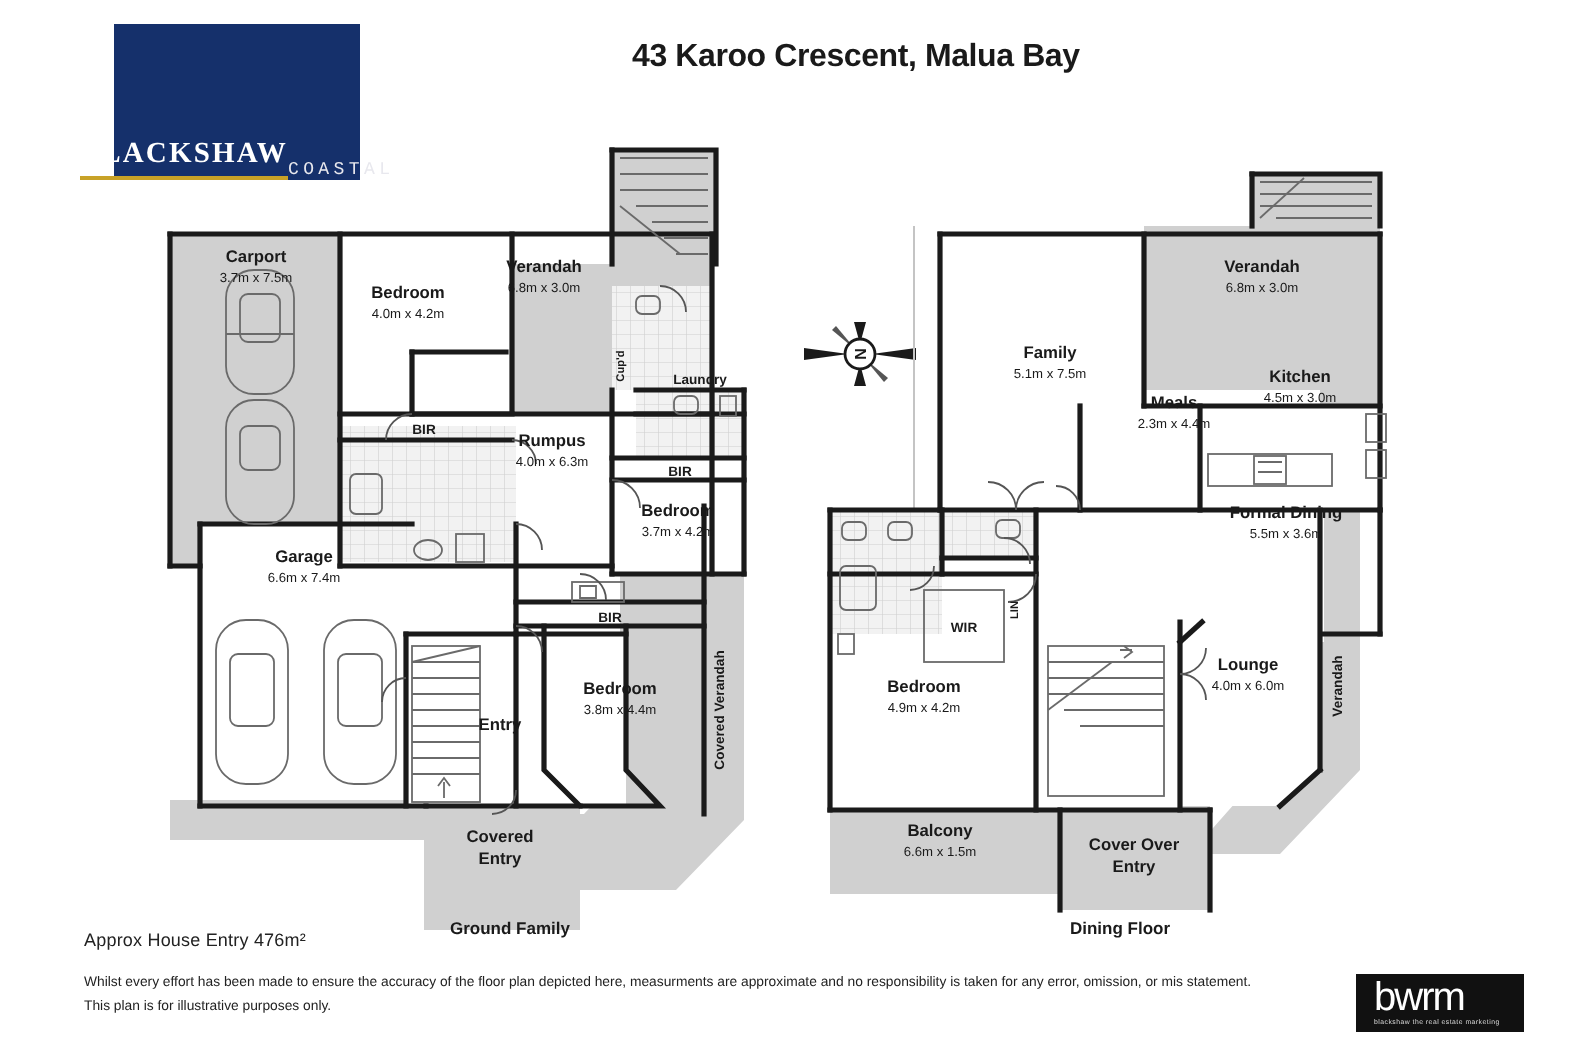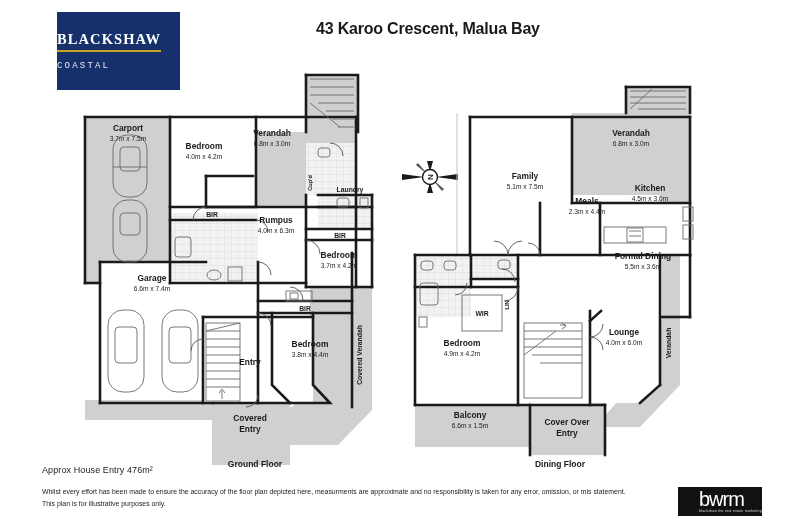--- a/index.html
+++ b/index.html
@@ -13,22 +13,22 @@
     width: 790px; height: 527px;
     background: #ffffff;
     overflow: hidden;
   }
 
   
   #logo-box {
     position: absolute; left: 57px; top: 12px;
     width: 123px; height: 78px;
     background: #15306b;
-    display: flex; flex-direction: column;
-    align-items: flex-start; justify-content: center;
+    display: flex; flex-direction: row;
+    align-items: flex-end; justify-content: center;
   }
   #logo-word {
     font-family: "Liberation Serif", serif;
     color: #ffffff;
     font-weight: bold;
     font-size: 14.5px;
     letter-spacing: 1.1px;
     padding-bottom: 2px;
     border-bottom: 2px solid #c8a227;
   }
@@ -85,21 +85,21 @@
     width: 630px;
     font-size: 6.9px; color: #222; line-height: 1.75;
   }
   #bwrm {
     position: absolute; left: 678px; top: 487px;
     width: 84px; height: 29px;
     background: #111;
     color: #fff;
     display:flex; flex-direction: column;
     align-items:flex-start; justify-content:center;
-    padding-left: 21px;
+    padding-left: 9px;
   }
   #bwrm-word {
     font-family: "Liberation Sans", sans-serif;
     font-size: 20px; line-height: 17px;
     letter-spacing: -1px;
     font-weight: 300;
   }
   #bwrm-sub {
     font-size: 3.4px; letter-spacing: 0.25px;
     color: #ddd; margin-top: 1px;
@@ -430,21 +430,21 @@
         <text class="rm-label rm-name" x="470" y="363">Balcony</text>
         <text class="rm-label rm-dim" x="470" y="373">6.6m x 1.5m</text>
 
         <text class="rm-label rm-name" x="567" y="370">Cover Over</text>
         <text class="rm-label rm-name" x="567" y="381">Entry</text>
       </g>
     </g>
   </svg>
   </div>
 
-  <div class="floor-caption" id="caption-ground">Ground Floor</div>
+  <div class="floor-caption" id="caption-ground">Ground Family</div>
   <div class="floor-caption" id="caption-first">Dining Floor</div>
 
   <div id="area-text">Approx House Entry 476m²</div>
   <div id="disclaimer">
     <div>Whilst every effort has been made to ensure the accuracy of the floor plan depicted here, measurments are approximate and no responsibility is taken for any error, omission, or mis statement.</div>
     <div>This plan is for illustrative purposes only.</div>
   </div>
 
   <div id="bwrm">
     <div id="bwrm-word">bwrm</div>

